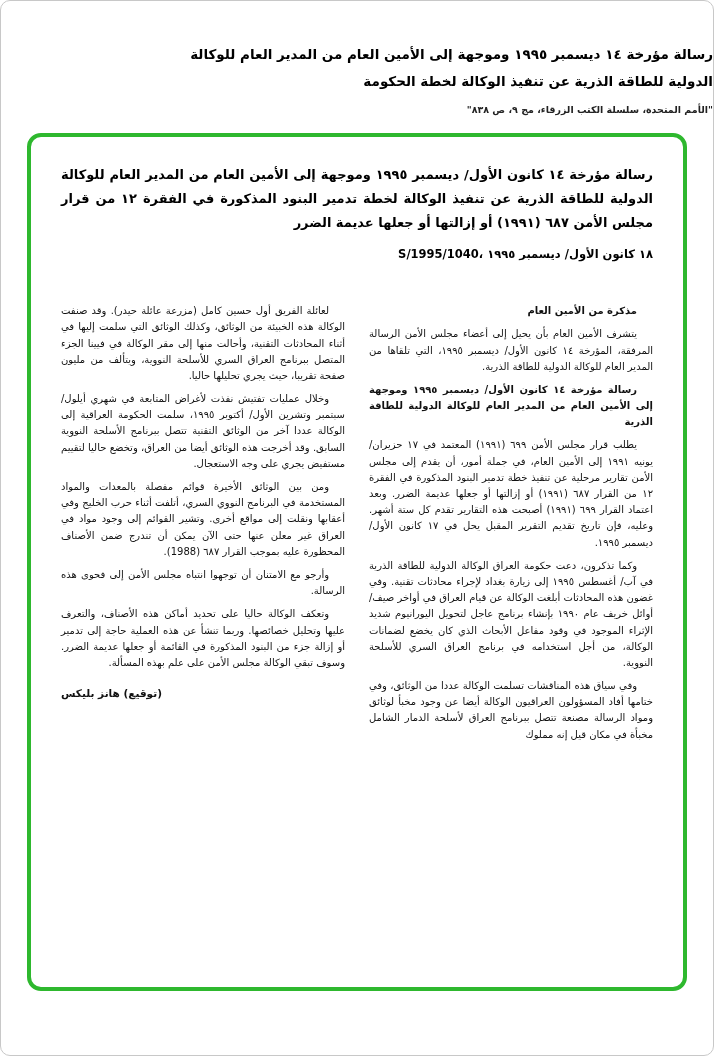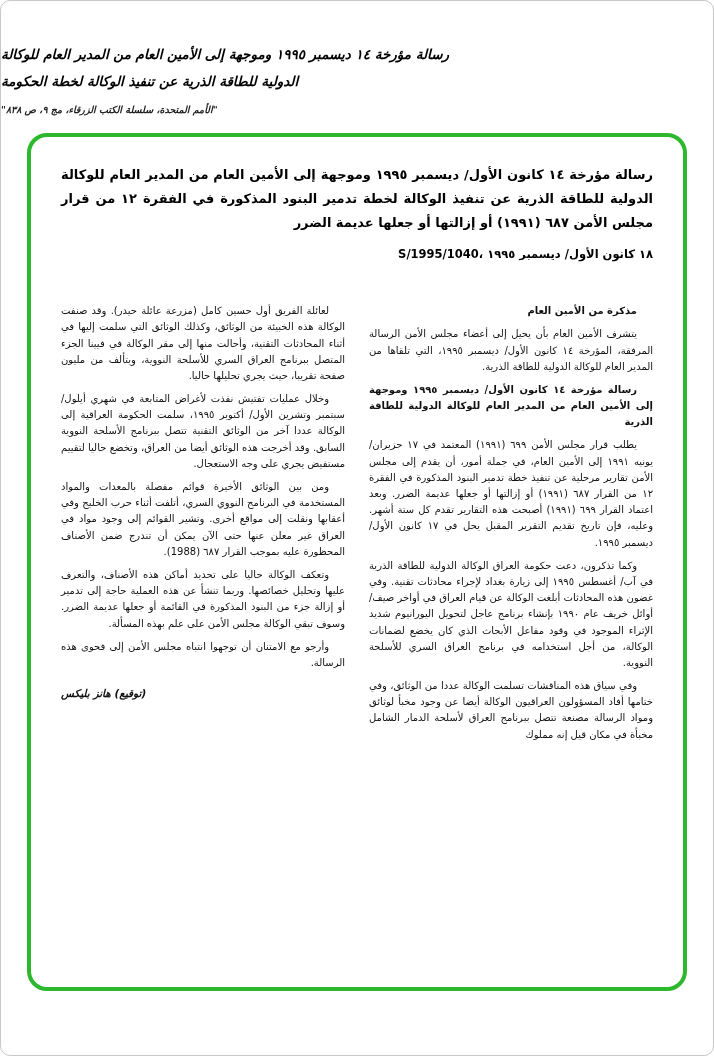--- a/index.html
+++ b/index.html
@@ -14,41 +14,40 @@
     height: 1056px;
     margin: 0 auto;
     background: #ffffff;
     border: 1px solid #c8c8c8;
     border-radius: 10px;
     direction: rtl;
     overflow: hidden;
   }
   .page-header {
     padding-top: 40px;
-    text-align: left;
-    font-style: italic;
+    text-align: right;
   }
   .title-line {
     font-size: 13.5px;
     font-weight: bold;
     line-height: 2.0;
     color: #000;
   }
   .source-citation {
     margin-top: 9px;
     font-size: 9.5px;
     font-weight: bold;
     color: #222;
     letter-spacing: 0.2px;
   }
   .green-box {
     margin: 18px 26px 0 26px;
     height: 858px;
     border: 4px solid #2eb82e;
-    border-radius: 20px;
+    border-radius: 14px;
     padding: 26px 30px 24px 30px;
     overflow: hidden;
     background: #ffffff;
   }
   .doc-heading {
     font-size: 13px;
     font-weight: bold;
     line-height: 1.85;
     text-align: justify;
     color: #000;
@@ -88,21 +87,20 @@
   }
   .col p.bold {
     font-weight: bold;
   }
   .signature {
     margin-top: 14px;
     font-weight: bold;
     text-align: left;
     text-indent: 0;
     font-size: 10.5px;
-    font-style: italic;
   }
 </style>
 </head>
 <body>
 
 <div class="sheet">
 
   <div class="page-header">
     <div class="title-line">رسالة مؤرخة ١٤ ديسمبر ١٩٩٥ وموجهة إلى الأمين العام من المدير العام للوكالة</div>
     <div class="title-line">الدولية للطاقة الذرية عن تنفيذ الوكالة لخطة الحكومة</div>
@@ -123,21 +121,21 @@
         <p class="bold">رسالة مؤرخة ١٤ كانون الأول/ ديسمبر ١٩٩٥ وموجهة إلى الأمين العام من المدير العام للوكالة الدولية للطاقة الذرية</p>
         <p>يطلب قرار مجلس الأمن ٦٩٩ (١٩٩١) المعتمد في ١٧ حزيران/ يونيه ١٩٩١ إلى الأمين العام، في جملة أمور، أن يقدم إلى مجلس الأمن تقارير مرحلية عن تنفيذ خطة تدمير البنود المذكورة في الفقرة ١٢ من القرار ٦٨٧ (١٩٩١) أو إزالتها أو جعلها عديمة الضرر. وبعد اعتماد القرار ٦٩٩ (١٩٩١) أصبحت هذه التقارير تقدم كل ستة أشهر. وعليه، فإن تاريخ تقديم التقرير المقبل يحل في ١٧ كانون الأول/ ديسمبر ١٩٩٥.</p>
         <p>وكما تذكرون، دعت حكومة العراق الوكالة الدولية للطاقة الذرية في آب/ أغسطس ١٩٩٥ إلى زيارة بغداد لإجراء محادثات تقنية. وفي غضون هذه المحادثات أبلغت الوكالة عن قيام العراق في أواخر صيف/ أوائل خريف عام ١٩٩٠ بإنشاء برنامج عاجل لتحويل اليورانيوم شديد الإثراء الموجود في وقود مفاعل الأبحاث الذي كان يخضع لضمانات الوكالة، من أجل استخدامه في برنامج العراق السري للأسلحة النووية.</p>
         <p>وفي سياق هذه المناقشات تسلمت الوكالة عددا من الوثائق، وفي ختامها أفاد المسؤولون العراقيون الوكالة أيضا عن وجود مخبأ لوثائق ومواد الرسالة مصنعة تتصل ببرنامج العراق لأسلحة الدمار الشامل مخبأة في مكان قيل إنه مملوك</p>
       </div>
 
       <div class="col">
         <p>لعائلة الفريق أول حسين كامل (مزرعة عائلة حيدر). وقد صنفت الوكالة هذه الخبيئة من الوثائق، وكذلك الوثائق التي سلمت إليها في أثناء المحادثات التقنية، وأحالت منها إلى مقر الوكالة في فيينا الجزء المتصل ببرنامج العراق السري للأسلحة النووية، ويتألف من مليون صفحة تقريبا، حيث يجري تحليلها حاليا.</p>
         <p>وخلال عمليات تفتيش نفذت لأغراض المتابعة في شهري أيلول/ سبتمبر وتشرين الأول/ أكتوبر ١٩٩٥، سلمت الحكومة العراقية إلى الوكالة عددا آخر من الوثائق التقنية تتصل ببرنامج الأسلحة النووية السابق. وقد أخرجت هذه الوثائق أيضا من العراق، وتخضع حاليا لتقييم مستفيض يجري على وجه الاستعجال.</p>
         <p>ومن بين الوثائق الأخيرة قوائم مفصلة بالمعدات والمواد المستخدمة في البرنامج النووي السري، أتلفت أثناء حرب الخليج وفي أعقابها ونقلت إلى مواقع أخرى. وتشير القوائم إلى وجود مواد في العراق غير معلن عنها حتى الآن يمكن أن تندرج ضمن الأصناف المحظورة عليه بموجب القرار ٦٨٧ (1988).</p>
+        <p>وأرجو مع الامتنان أن توجهوا انتباه مجلس الأمن إلى فحوى هذه الرسالة.</p>
         <p>وتعكف الوكالة حاليا على تحديد أماكن هذه الأصناف، والتعرف عليها وتحليل خصائصها. وربما تنشأ عن هذه العملية حاجة إلى تدمير أو إزالة جزء من البنود المذكورة في القائمة أو جعلها عديمة الضرر. وسوف تبقي الوكالة مجلس الأمن على علم بهذه المسألة.</p>
-        <p>وأرجو مع الامتنان أن توجهوا انتباه مجلس الأمن إلى فحوى هذه الرسالة.</p>
         <p class="signature">(توقيع)  هانز بليكس</p>
       </div>
 
     </div>
   </div>
 
 </div>
 
 </body></html>

